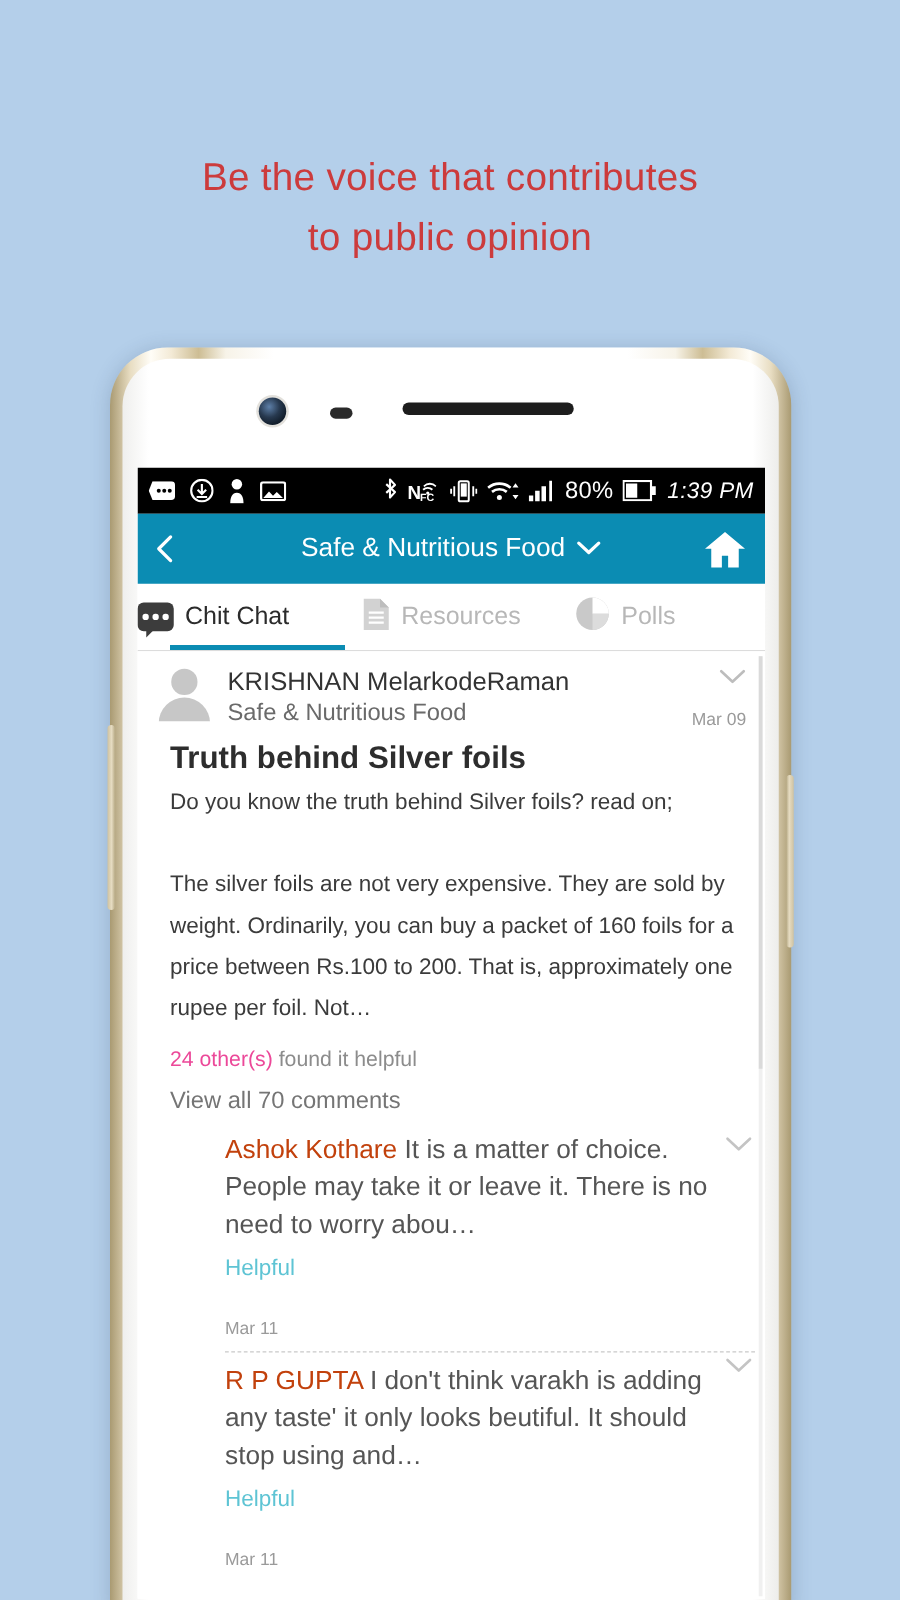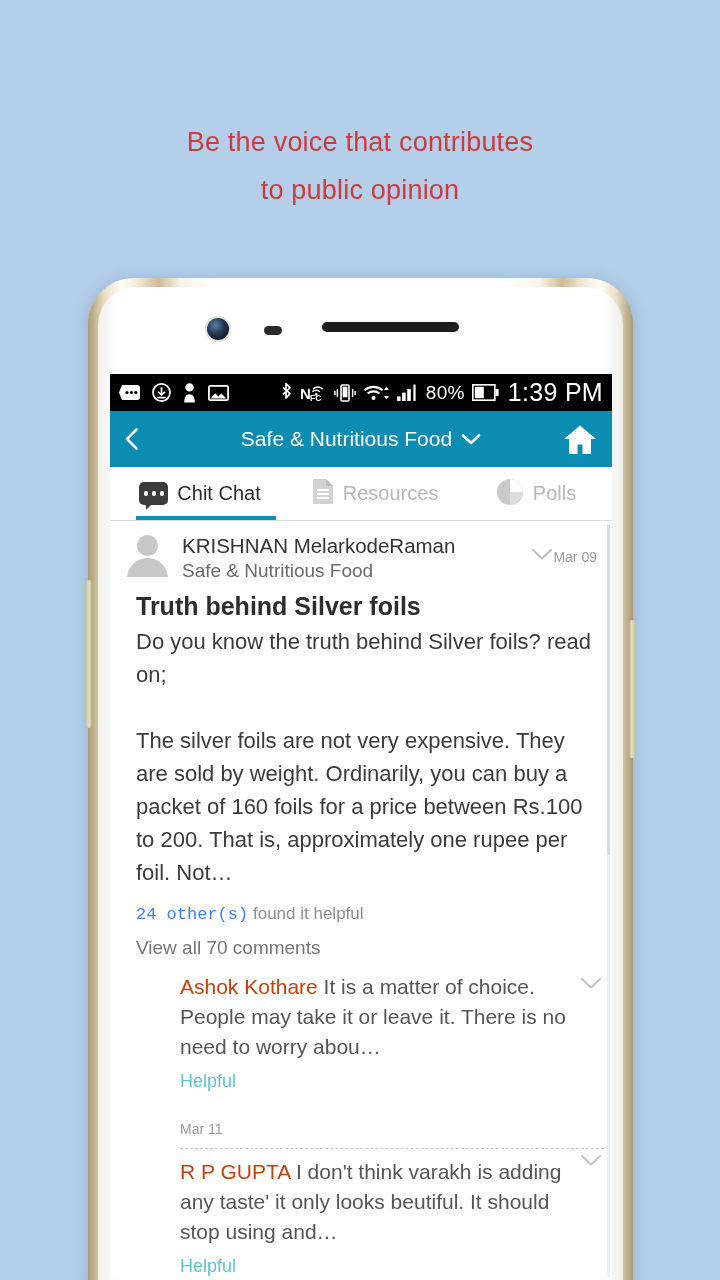--- a/index.html
+++ b/index.html
@@ -5,21 +5,21 @@
   html,body{margin:0;padding:0;}
   body{
     width:720px;height:1280px;position:relative;overflow:hidden;
     background:#b4cfea;
     font-family:"Liberation Sans", sans-serif;
   }
 
   
   .headline{
     position:absolute;left:0;top:118px;width:720px;text-align:center;
-    color:#cc3b3c;font-size:27px;line-height:48px;font-weight:400;
+    color:#cc3b3c;font-size:31px;line-height:48px;font-weight:400;
     letter-spacing:0.2px;
   }
   .headline .l2{display:block;}
 
   
   .phone{
     position:absolute;left:88px;top:278px;width:545px;height:1010px;
   }
   .phone-metal{
     position:absolute;left:0;top:0;width:545px;height:1010px;
@@ -67,21 +67,21 @@
 
   
   .statusbar{
     height:37px;background:#000;color:#fff;display:flex;align-items:center;
     padding:0 9px;font-size:19px;
   }
   .sb-left{display:flex;align-items:center;gap:12px;}
   .sb-right{margin-left:auto;display:flex;align-items:center;gap:7px;}
   .sb-ico{display:inline-flex;align-items:center;justify-content:center;}
   .sb-pct{font-size:19px;letter-spacing:.3px;}
-  .sb-time{font-size:25px;letter-spacing:.3px;padding-left:2px;}
+  .sb-time{font-size:18px;letter-spacing:.3px;padding-left:2px;font-style:italic;}
   .nfc{font-size:12px;font-weight:700;line-height:1;position:relative;padding-right:1px;}
 
   
   .appbar{
     height:56px;background:#0b8cb3;display:flex;align-items:center;
     padding:0 10px;position:relative;
   }
   .appbar-title{
     position:absolute;left:0;right:0;text-align:center;color:#fff;
     font-size:21px;font-weight:400;pointer-events:none;
@@ -89,21 +89,21 @@
   .title-wrap{display:inline-flex;align-items:center;gap:9px;pointer-events:auto;}
   .back-chevron{width:26px;height:26px;position:relative;z-index:2;cursor:pointer;}
   .home-btn{margin-left:auto;z-index:2;width:44px;height:40px;display:flex;align-items:center;justify-content:center;cursor:pointer;}
 
   
   .tabs{
     height:53px;background:#fff;display:flex;align-items:stretch;
     border-bottom:1px solid #dcdcdc;
   }
   .tab{
-    display:flex;align-items:center;justify-content:center;gap:9px;
+    display:flex;align-items:center;gap:9px;
     position:relative;cursor:pointer;
   }
   .tab.active{flex:0 0 180px;}
   .tab.t-res{flex:0 0 170px;}
   .tab.t-poll{flex:1;}
   .tab-label{font-size:20px;color:#b7b7b7;}
   .tab.active .tab-label{color:#2b2b2b;}
   .tab.active:after{
     content:"";position:absolute;left:26px;right:14px;bottom:0;height:4px;background:#0b8cb3;
   }
@@ -131,34 +131,34 @@
   }
   .avatar .head{
     position:absolute;left:12px;top:2px;width:21px;height:21px;border-radius:50%;background:#c7c7c7;
   }
   .avatar .body{
     position:absolute;left:2px;top:25px;width:41px;height:26px;border-radius:21px 21px 0 0;background:#c7c7c7;
   }
   .ph-meta{flex:1;min-width:0;}
   .ph-name{font-size:20.5px;font-weight:400;color:#333;line-height:25px;}
   .ph-group{font-size:19px;color:#6a6a6a;line-height:26px;}
-  .ph-right{display:flex;flex-direction:row;align-items:flex-end;padding-top:2px;}
+  .ph-right{display:flex;flex-direction:column;align-items:flex-end;padding-top:2px;}
   .ph-date{font-size:14px;color:#9a9a9a;margin-top:14px;}
 
   .post-title{
     font-size:25px;font-weight:700;color:#2d2d2d;margin:5px 0 2px 11px;line-height:34px;
   }
   .post-body{
-    font-size:22px;color:#3b3b3b;line-height:33px;margin:0 0 0 11px;
+    font-size:18px;color:#3b3b3b;line-height:33px;margin:0 0 0 11px;
   }
   .post-body p{margin:0;}
   .post-body p.gap{margin-top:33px;}
 
   .helpful-row{font-size:17px;line-height:26px;margin:12px 0 0 11px;color:#8c8c8c;}
-  .helpful-row .cnt{color:#3b82f6;font-family:Liberation Mono, monospace;}
+  .helpful-row .cnt{color:#ec4899;}
   .viewall{font-size:19px;color:#757575;margin:6px 0 0 11px;line-height:28px;}
 
   
   .comments{margin-top:10px;padding-left:70px;padding-right:8px;}
   .comment{position:relative;padding-right:34px;padding-bottom:4px;}
   .comment + .comment{border-top:1px dashed #c9c9c9;padding-top:8px;margin-top:4px;}
   .c-text{font-size:21px;line-height:30px;color:#555;}
   .c-text b{color:#c2410c;font-weight:400;}
   .c-helpful{font-size:18px;color:#5ec4d4;line-height:30px;margin-top:4px;}
   .c-date{font-size:14px;color:#9a9a9a;line-height:22px;margin-top:22px;}

